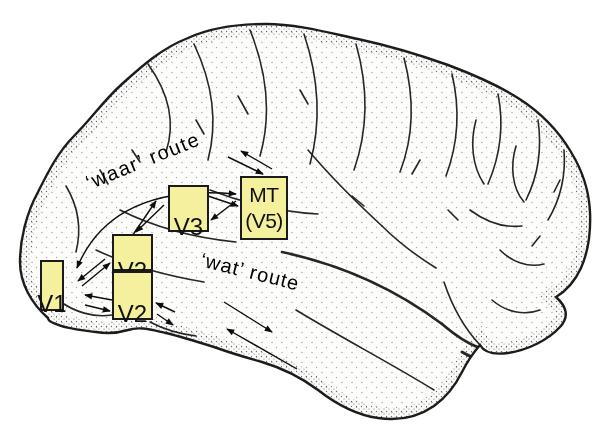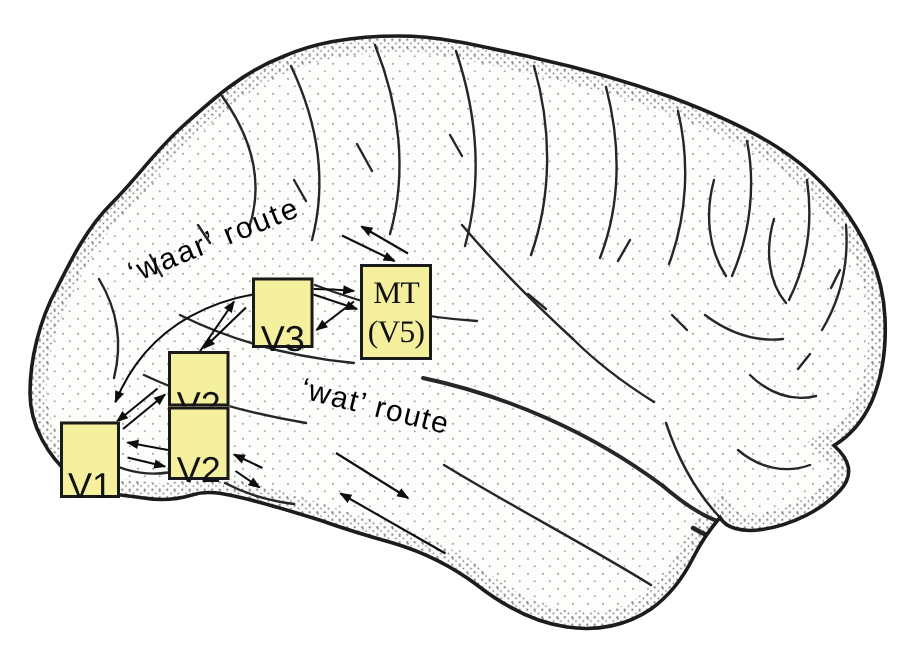--- a/index.html
+++ b/index.html
@@ -8,21 +8,21 @@
     overflow:hidden;font-family:"Liberation Sans", sans-serif;
   }
   .stage svg{position:absolute;left:0;top:0;}
   .area-box{
     position:absolute;box-sizing:border-box;
     background:#f4f09e;border:2px solid #1a1a1a;
     display:flex;align-items:center;justify-content:center;
     flex-direction:column;z-index:3;color:#111;
   }
   .area-box .lbl{font-size:24px;line-height:1;margin-top:36px;}
-  .area-box .lbl-sm{font-size:21px;line-height:1.25;letter-spacing:-0.5px;font-family:Liberation Serif, serif;}
+  .area-box .lbl-sm{font-size:21px;line-height:1.25;letter-spacing:-0.5px;}
   .route-label{
     position:absolute;z-index:4;color:#000;white-space:nowrap;
     font-size:20px;letter-spacing:1.5px;
   }
   .route-label.waar{left:143px;top:161px;transform:translate(-50%,-50%) rotate(-22deg);}
   .route-label.wat{left:250px;top:272px;transform:translate(-50%,-50%) rotate(14deg);letter-spacing:1px;}
 </style>
 </head>
 <body>
 
@@ -144,21 +144,21 @@
       <line x1="236" y1="201" x2="211" y2="220" marker-end="url(#ah)"></line>
       <line x1="272" y1="169" x2="241" y2="151" marker-end="url(#ah)"></line>
       <line x1="228" y1="157" x2="263" y2="174" marker-end="url(#ah)"></line>
       <line x1="175" y1="312" x2="156" y2="303" marker-end="url(#ah)"></line>
       <line x1="157" y1="314" x2="173" y2="325" marker-end="url(#ah)"></line>
       <line x1="224" y1="302" x2="272" y2="332" marker-end="url(#ah)"></line>
       <line x1="297" y1="369" x2="227" y2="329" marker-end="url(#ah)"></line>
     </g>
   </svg>
 
-  <div class="area-box" style="left:40px;top:281px;width:40px;height:51px">
+  <div class="area-box" style="left:40px;top:260px;width:24px;height:51px">
     <span class="lbl">V1</span>
   </div>
   <div class="area-box" style="left:112px;top:234px;width:41px;height:37px">
     <span class="lbl">V2</span>
   </div>
   <div class="area-box" style="left:112px;top:271px;width:41px;height:49px">
     <span class="lbl">V2</span>
   </div>
   <div class="area-box" style="left:168px;top:185px;width:41px;height:47px">
     <span class="lbl">V3</span>

